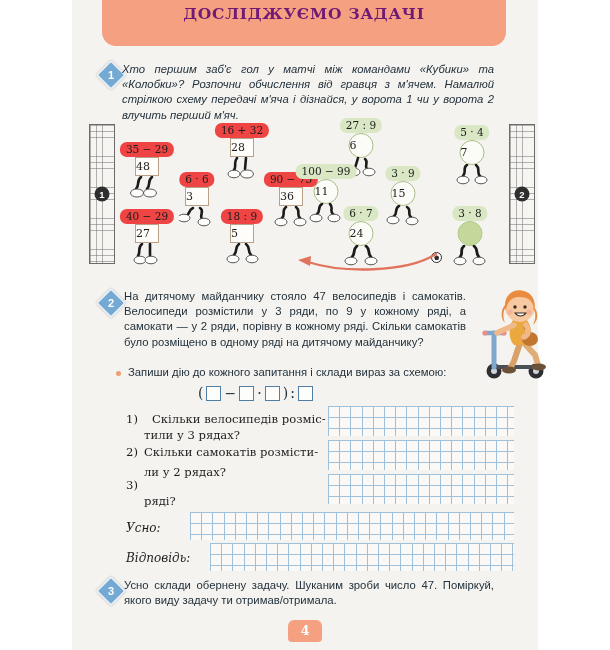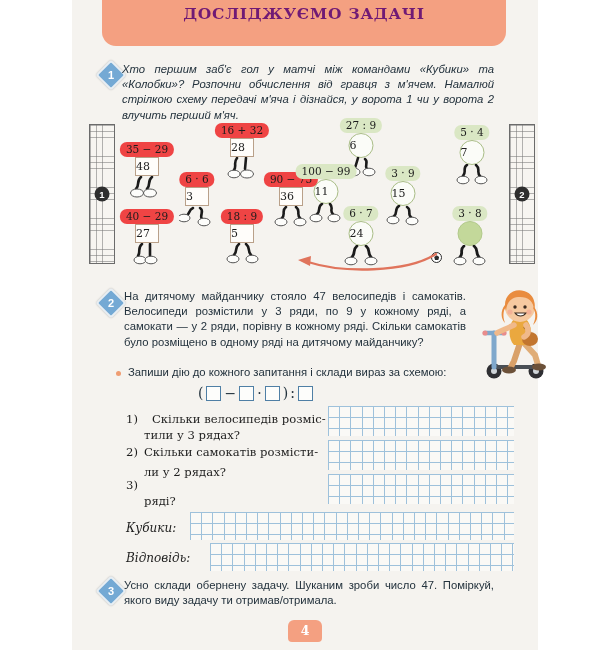--- a/index.html
+++ b/index.html
@@ -402,21 +402,21 @@
   <div class="qline" style="left:72px; top:444px;">Скільки самокатів розмісти-</div>
   <div class="qline" style="left:72px; top:464px;">ли у 2 рядах?</div>
 
   <div class="qline" style="left:54px; top:477px;">3)</div>
   <div class="qline" style="left:72px; top:493px;">ряді?</div>
 
   <div class="grid-strip" style="left:256px; top:406px; width:186px; height:30px;"></div>
   <div class="grid-strip" style="left:256px; top:440px; width:186px; height:30px;"></div>
   <div class="grid-strip" style="left:256px; top:474px; width:186px; height:30px;"></div>
 
-  <div class="ital-label" style="left:54px; top:521px;">Кубики:</div>
+  <div class="ital-label" style="left:54px; top:521px;">Усно:</div>
   <div class="grid-strip" style="left:118px; top:512px; width:324px; height:28px;"></div>
 
   <div class="ital-label" style="left:54px; top:551px;">Відповідь:</div>
   <div class="grid-strip" style="left:138px; top:543px; width:304px; height:28px;"></div>
 
   <div class="task-badge" style="left:28px; top:580px;">
     <span>3</span>
   </div>
   <div class="task-text" style="left:52px; top:578px; width:370px;">Усно склади обернену задачу. Шуканим зроби число 47. Поміркуй, якого виду задачу ти отримав/отримала.</div>
 

